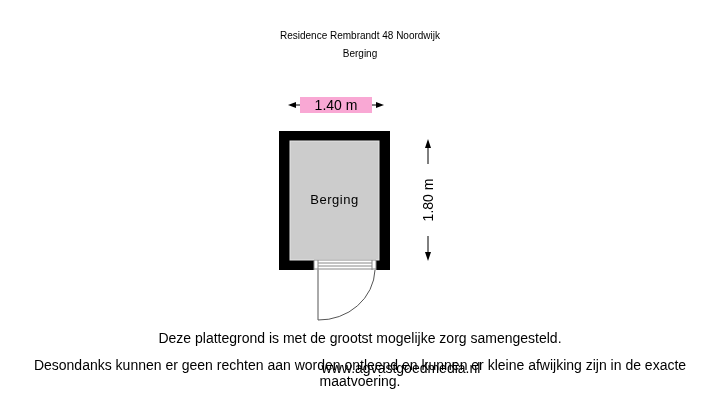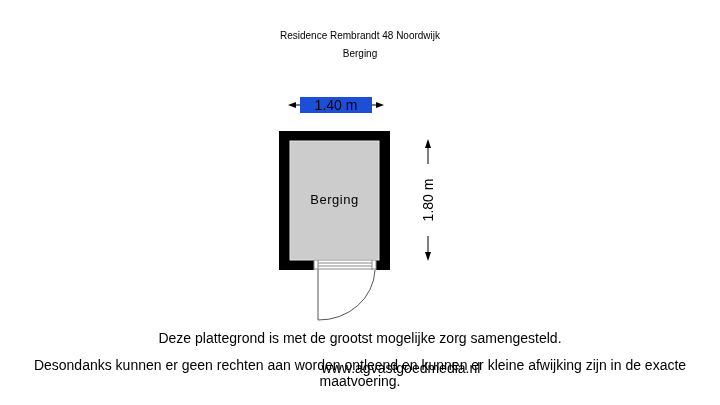--- a/index.html
+++ b/index.html
@@ -42,21 +42,21 @@
       letter-spacing: 0.5px;
     }
     .dim-h-label {
       position: absolute;
       left: 300px;
       top: 97px;
       width: 72px;
       text-align: center;
       font-size: 14px;
       line-height: 16px;
-      background: #1d4ed8;
+      background: #f9a8d4;
     }
     .dim-v-label {
       position: absolute;
       left: 392px;
       top: 192px;
       width: 72px;
       text-align: center;
       font-size: 14px;
       line-height: 16px;
       transform: rotate(-90deg);

